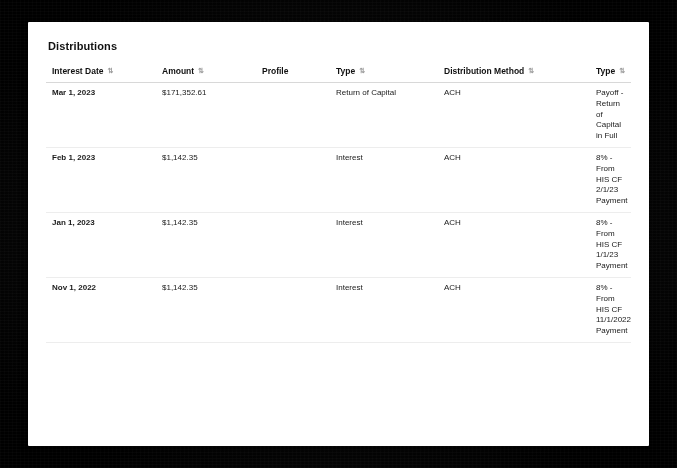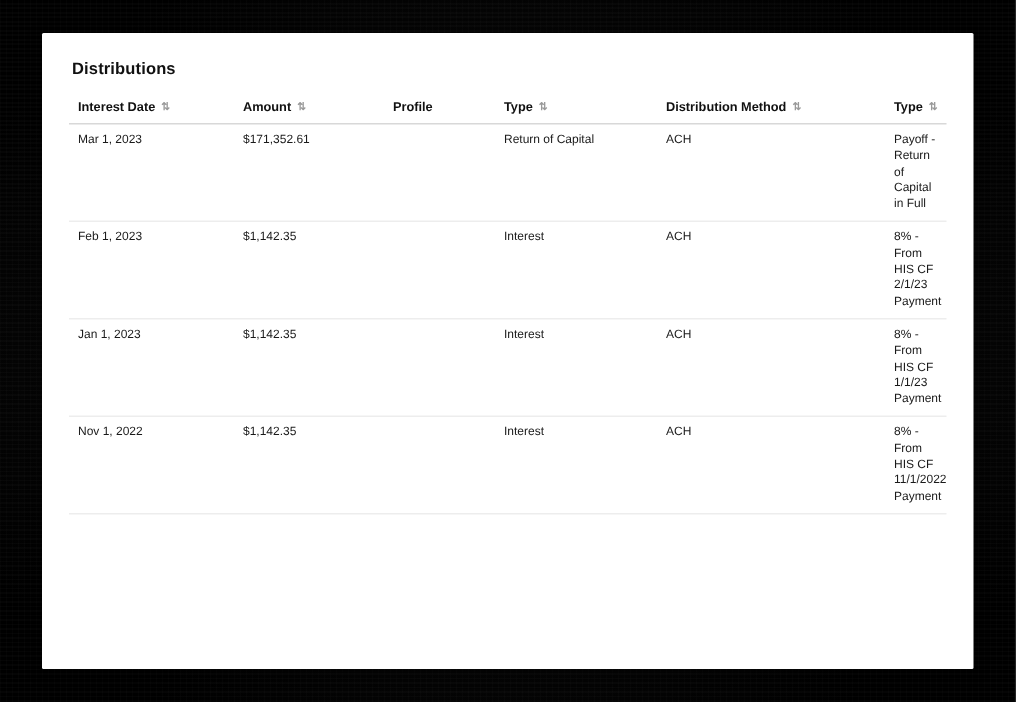--- a/index.html
+++ b/index.html
@@ -84,21 +84,21 @@
 
   table.dist-table tbody td {
     font-size: 8px;
     color: #1a1a1a;
     padding: 5px 6px 5px 6px;
     border-bottom: 1px solid #ededed;
     vertical-align: top;
     line-height: 1.35;
   }
 
-  .col-date  { width: 98px; }
+  .col-date  { width: 98px; font-weight: bold; }
   .col-amt   { width: 88px; }
   .col-prof  { width: 62px; }
   .col-type  { width: 96px; }
   .col-meth  { width: 140px; }
   .col-memo  { width: auto; }
 
   
   td.col-amt, th.col-amt { border-right: 0; }
 </style>
 </head>

